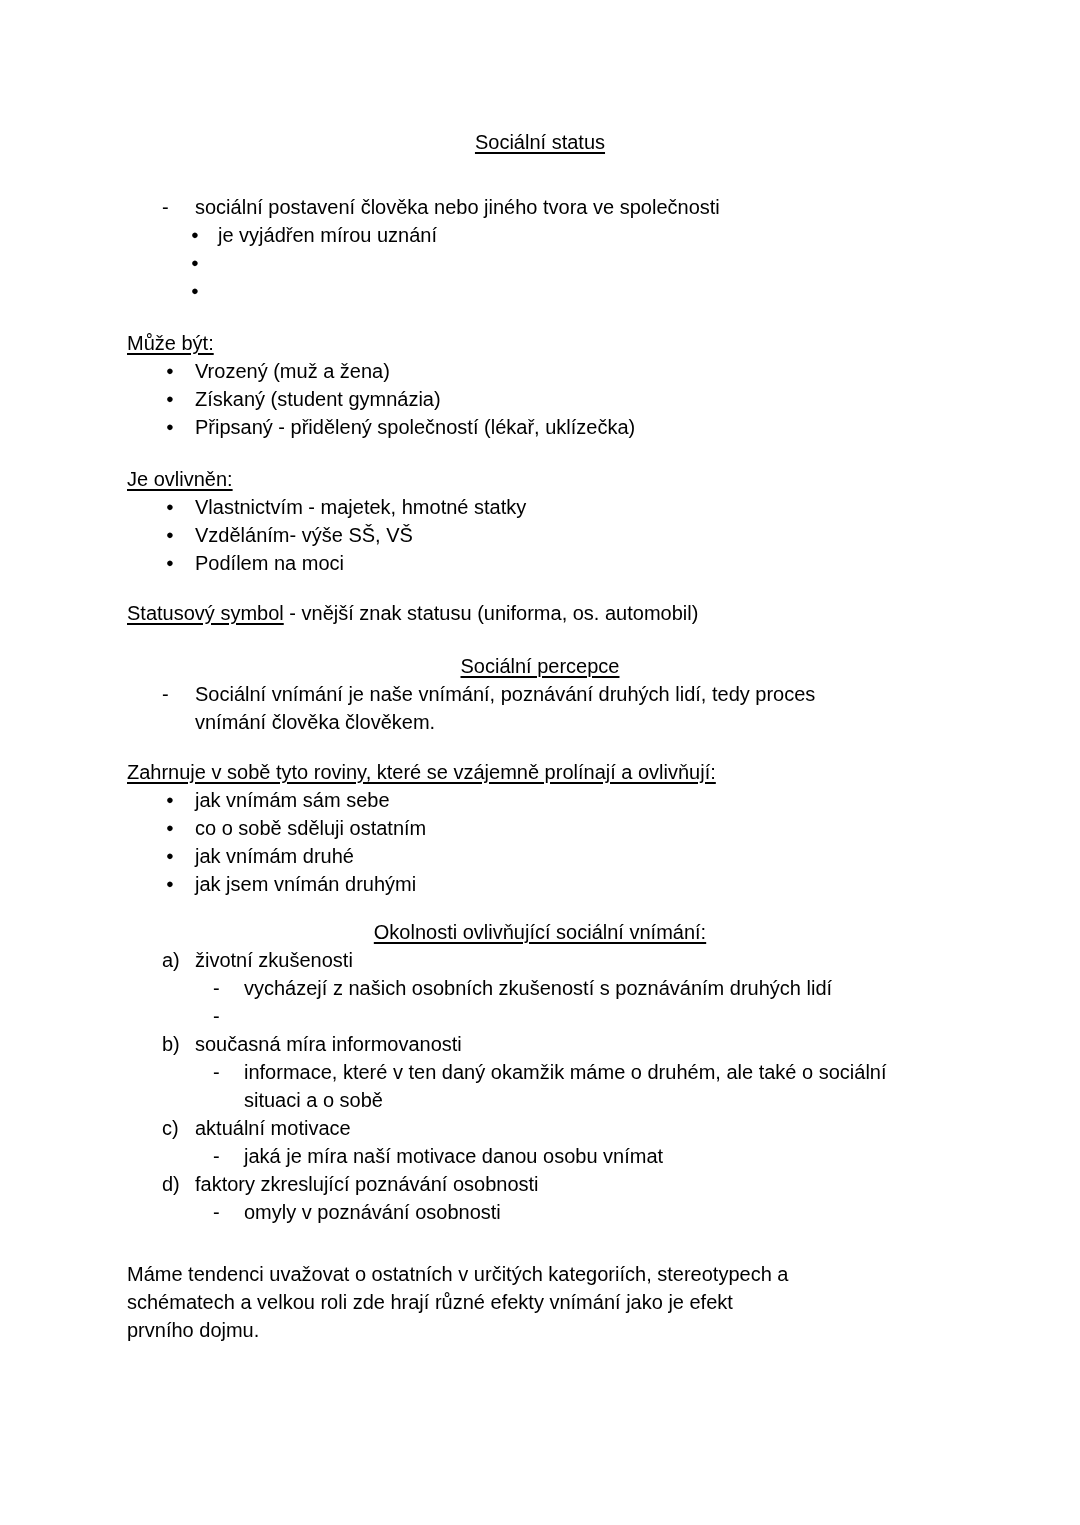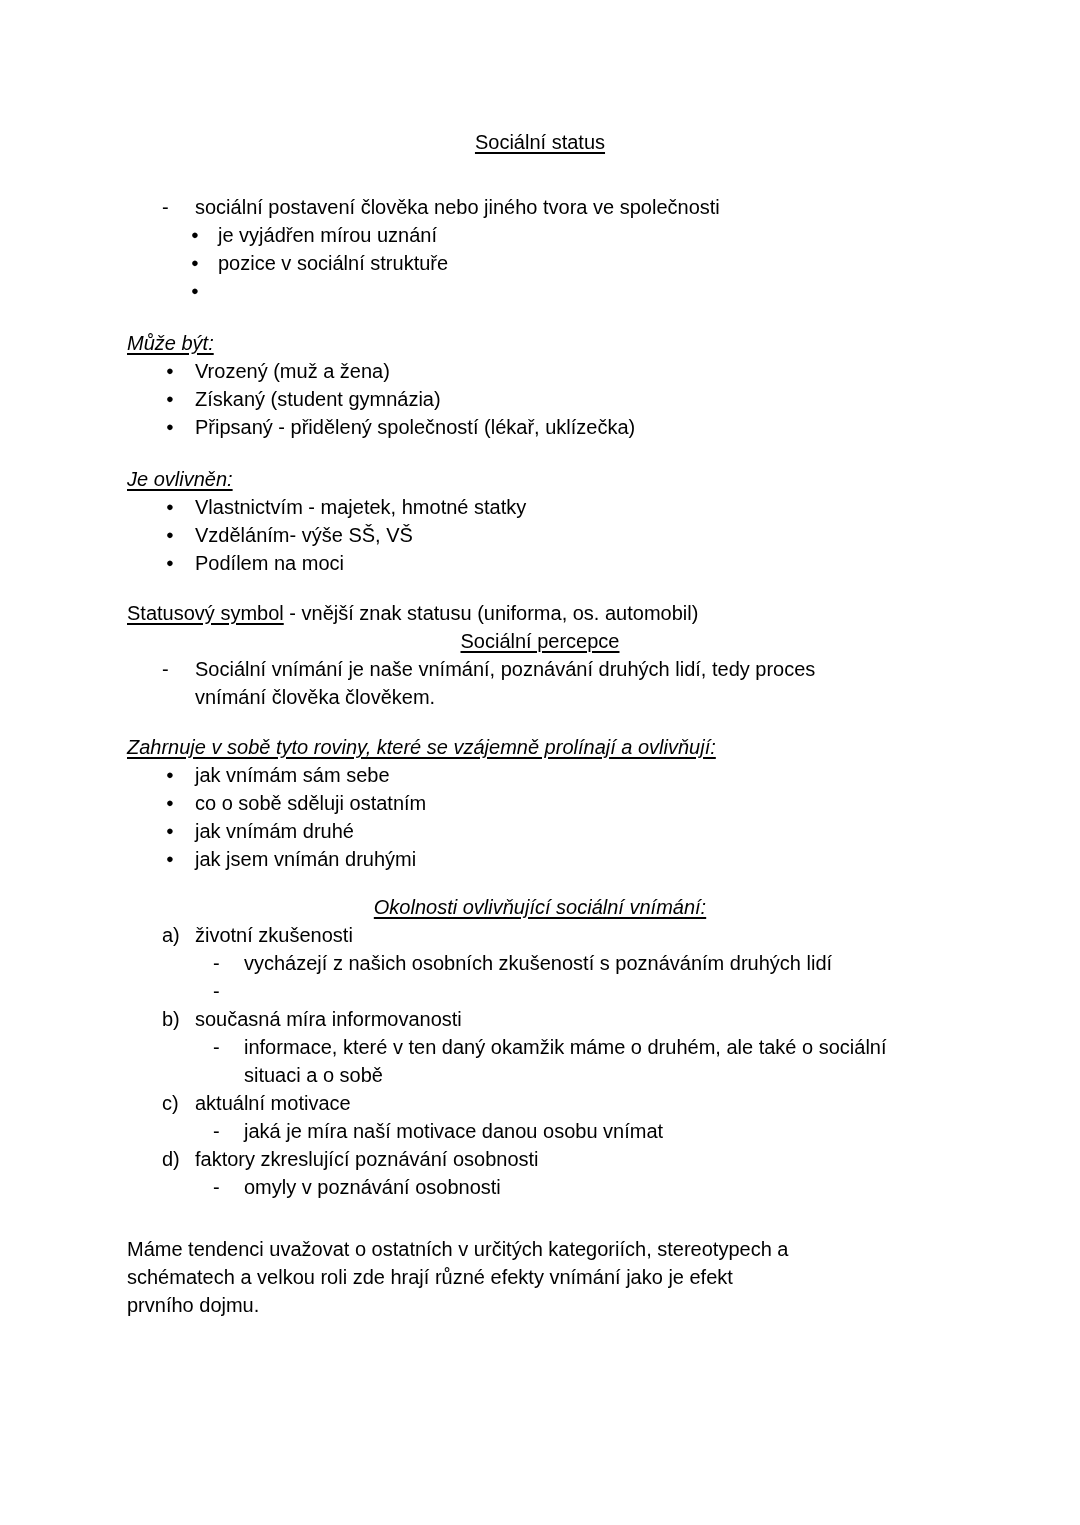--- a/index.html
+++ b/index.html
@@ -19,21 +19,20 @@
     overflow: hidden;
   }
   .doc-title {
     text-align: center;
     text-decoration: underline;
     text-underline-offset: 3px;
   }
   .heading {
     text-decoration: underline;
     text-underline-offset: 3px;
-    font-style: italic;
   }
   .u {
     text-decoration: underline;
     text-underline-offset: 3px;
   }
   .pre { white-space: pre-line; }
 
   .li { display: flex; align-items: flex-start; }
   .mk { flex: 0 0 auto; }
   .tx { flex: 1 1 auto; min-width: 0; }
@@ -47,21 +46,21 @@
   .l-letter  { padding-left: 35px; }
   .l-letter  > .mk { width: 33px; }
   .l2-dash   { padding-left: 86px; }
   .l2-dash   > .mk { width: 31px; }
 
   .mk.b { font-size: 13px; line-height: 28px; }
 
   .mt-sec    { margin-top: 24px; }
   .mt-intro  { margin-top: 37px; }
   .mt-status { margin-top: 22px; }
-  .mt-title2 { }
+  .mt-title2 { margin-top: 25px; }
   .mt-zahr   { margin-top: 22px; }
   .mt-okol   { margin-top: 20px; text-align: center; }
   .mt-close  { margin-top: 34px; }
   p { margin: 0; }
 </style>
 </head>
 <body>
 
 <div class="page">
 
@@ -70,21 +69,20 @@
   <div class="li l1-dash mt-intro">
     <span class="mk">-</span>
     <span class="tx">sociální postavení člověka nebo jiného tvora ve společnosti</span>
   </div>
   <div class="li l2-bullet">
     <span class="mk b">●</span>
     <span class="tx">je vyjádřen mírou uznání</span>
   </div>
   <div class="li l2-bullet">
     <span class="mk b">●</span>
-    <span class="tx">pozice v sociální struktuře</span>
   </div>
   <div class="li l2-bullet">
     <span class="mk b">●</span>
   </div>
 
   <div class="heading mt-sec">Může být:</div>
   <div class="li l1-bullet">
     <span class="mk b">●</span>
     <span class="tx">Vrozený (muž a žena)</span>
   </div>

